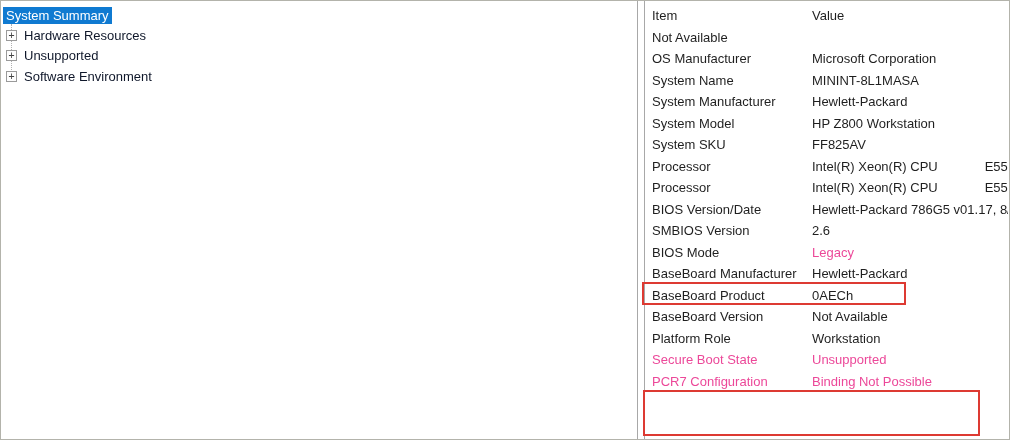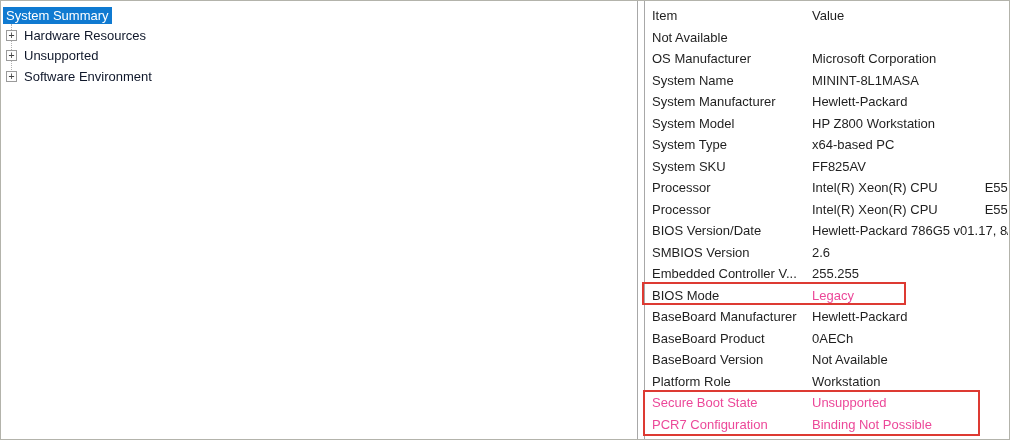--- a/index.html
+++ b/index.html
@@ -100,46 +100,38 @@
         </div>
         <div class="drow">
           <span class="cell item">System Manufacturer</span>
           <span class="cell value">Hewlett-Packard</span>
         </div>
         <div class="drow">
           <span class="cell item">System Model</span>
           <span class="cell value">HP Z800 Workstation</span>
         </div>
         <div class="drow">
-          <span class="cell item">System Type</span>
-          <span class="cell value">x64-based PC</span>
-        </div>
-        <div class="drow">
           <span class="cell item">System SKU</span>
           <span class="cell value">FF825AV</span>
         </div>
         <div class="drow">
           <span class="cell item">Processor</span>
           <span class="cell value">Intel(R) Xeon(R) CPU             E5506</span>
         </div>
         <div class="drow">
           <span class="cell item">Processor</span>
           <span class="cell value">Intel(R) Xeon(R) CPU             E5506</span>
         </div>
         <div class="drow">
           <span class="cell item">BIOS Version/Date</span>
           <span class="cell value">Hewlett-Packard 786G5 v01.17, 8/</span>
         </div>
         <div class="drow">
           <span class="cell item">SMBIOS Version</span>
           <span class="cell value">2.6</span>
-        </div>
-        <div class="drow">
-          <span class="cell item">Embedded Controller V...</span>
-          <span class="cell value">255.255</span>
         </div>
         <div class="drow">
           <span class="cell item">BIOS Mode</span>
           <span class="cell value olive">Legacy</span>
         </div>
         <div class="drow">
           <span class="cell item">BaseBoard Manufacturer</span>
           <span class="cell value">Hewlett-Packard</span>
         </div>
         <div class="drow">

